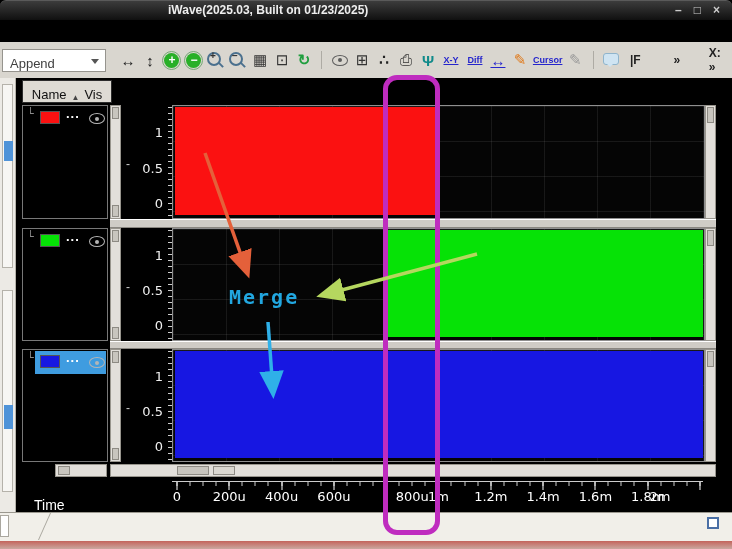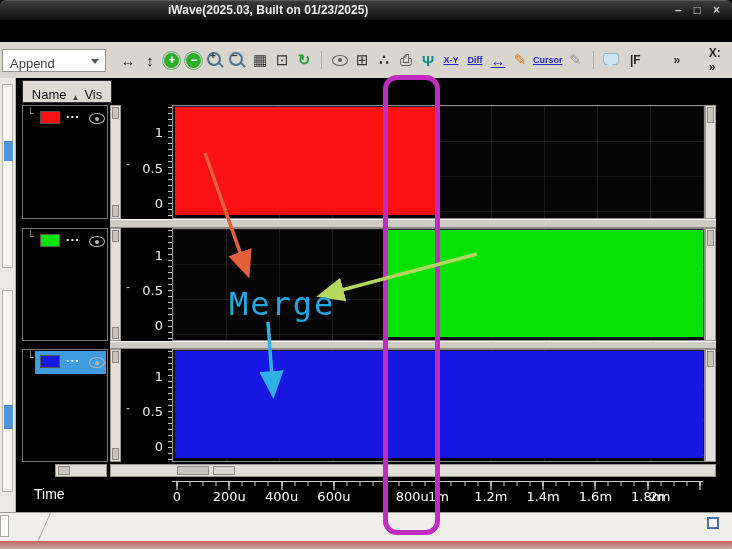--- a/index.html
+++ b/index.html
@@ -72,33 +72,33 @@
   .block{position:absolute;top:1px;bottom:3px;}
   .sep-strip{position:absolute;left:110px;width:606px;background:#cfccc6;border-top:1px solid #ffffff;border-bottom:1px solid #8a8781;box-sizing:border-box;}
   .hsb{position:absolute;background:#e2dfda;border:1px solid #98958d;box-sizing:border-box;}
   
   .ruler{position:absolute;left:172px;top:481px;width:531px;height:9px;border-top:1px solid #cccccc;}
   .ruler .minor{position:absolute;left:0;top:0;width:100%;height:4px;
     background:repeating-linear-gradient(to right,rgba(255,255,255,.8) 0 1px,transparent 1px 13.07px);background-position:4.5px 0;}
   .ruler .major{position:absolute;left:0;top:0;width:100%;height:8px;
     background:repeating-linear-gradient(to right,#ffffff 0 1px,transparent 1px 52.3px);background-position:4.5px 0;}
   .ttick{position:absolute;top:489px;transform:translateX(-50%);color:#ffffff;font-size:13px;font-family:"DejaVu Sans",sans-serif;}
-  .timelabel{position:absolute;left:34px;top:486px;color:#ffffff;font-size:14px;text-align:right;}
+  .timelabel{position:absolute;left:34px;top:497px;color:#ffffff;font-size:14px;text-align:right;}
   
   .status{position:absolute;left:0;top:512px;width:732px;height:29px;background:#f1efe9;border-top:1px solid #9b988f;box-sizing:border-box;}
   .slant{position:absolute;left:30px;top:513px;width:14px;height:27px;border-right:1px solid #aaa79f;transform:skewX(-24deg);}
   .statuslabel{position:absolute;left:0;top:518px;width:732px;text-align:center;font-size:14px;color:#111;}
   .sq-icon{position:absolute;right:13px;top:517px;width:12px;height:12px;border:2px solid #4a6fa5;background:#ffffff;box-sizing:border-box;}
   .wcorner{position:absolute;left:0;top:515px;width:9px;height:22px;background:#ffffff;border:1px solid #aaa79f;box-sizing:border-box;}
   .bottomstrip{position:absolute;left:0;top:541px;width:732px;height:8px;background:linear-gradient(#c4645c,#caa8a0);}
   
   .mbox{position:absolute;left:383px;top:75px;width:57px;height:460px;border:5px solid #bf2cbf;border-radius:14px;box-sizing:border-box;z-index:5;}
   #annot{position:absolute;left:0;top:0;z-index:6;pointer-events:none;}
   .merge{position:absolute;left:229px;top:285px;z-index:7;font-family:"DejaVu Sans Mono",monospace;
-    font-size:32px;font-weight:normal;letter-spacing:2px;}
+    font-size:20px;font-weight:bold;letter-spacing:2px;}
 </style>
 </head>
 <body>
 
 <div id="app">
 
   <div class="titlebar">
     <span class="title">iWave(2025.03, Built on 01/23/2025)</span>
     <span class="winbtns">
       <span>–</span>

